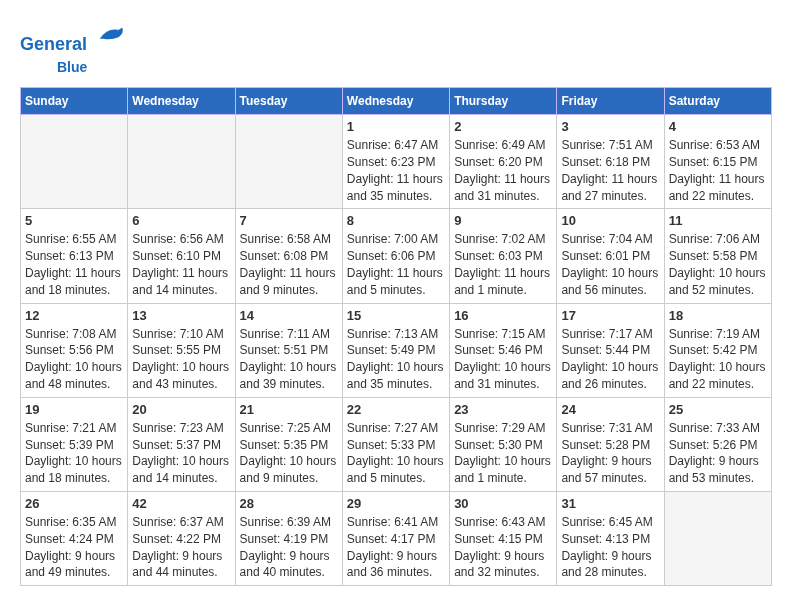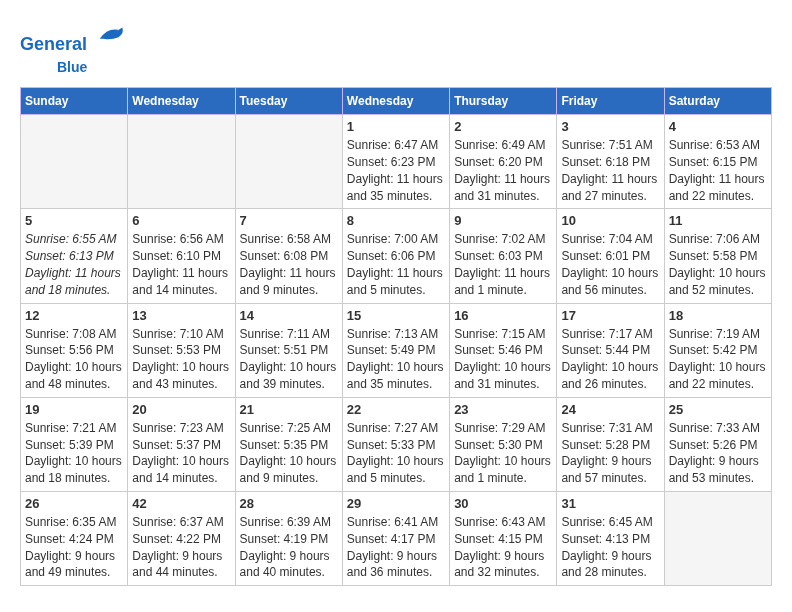--- a/index.html
+++ b/index.html
@@ -144,21 +144,21 @@
           <div class="day-num">4</div>
           <div class="day-info" style="white-space: pre-line;">Sunrise: 6:53 AM
 Sunset: 6:15 PM
 Daylight: 11 hours
 and 22 minutes.</div>
         </td>
       </tr>
       <tr>
         <td>
           <div class="day-num">5</div>
-          <div class="day-info" style="white-space: pre-line; font-style: italic;">Sunrise: 6:55 AM
+          <div class="day-info" style="white-space: pre-line;">Sunrise: 6:55 AM
 Sunset: 6:13 PM
 Daylight: 11 hours
 and 18 minutes.</div>
         </td>
         <td>
           <div class="day-num">6</div>
           <div class="day-info" style="white-space: pre-line;">Sunrise: 6:56 AM
 Sunset: 6:10 PM
 Daylight: 11 hours
 and 14 minutes.</div>
@@ -203,21 +203,21 @@
         <td>
           <div class="day-num">12</div>
           <div class="day-info" style="white-space: pre-line;">Sunrise: 7:08 AM
 Sunset: 5:56 PM
 Daylight: 10 hours
 and 48 minutes.</div>
         </td>
         <td>
           <div class="day-num">13</div>
           <div class="day-info" style="white-space: pre-line;">Sunrise: 7:10 AM
-Sunset: 5:53 PM
+Sunset: 5:55 PM
 Daylight: 10 hours
 and 43 minutes.</div>
         </td>
         <td>
           <div class="day-num">14</div>
           <div class="day-info" style="white-space: pre-line;">Sunrise: 7:11 AM
 Sunset: 5:51 PM
 Daylight: 10 hours
 and 39 minutes.</div>
         </td>

